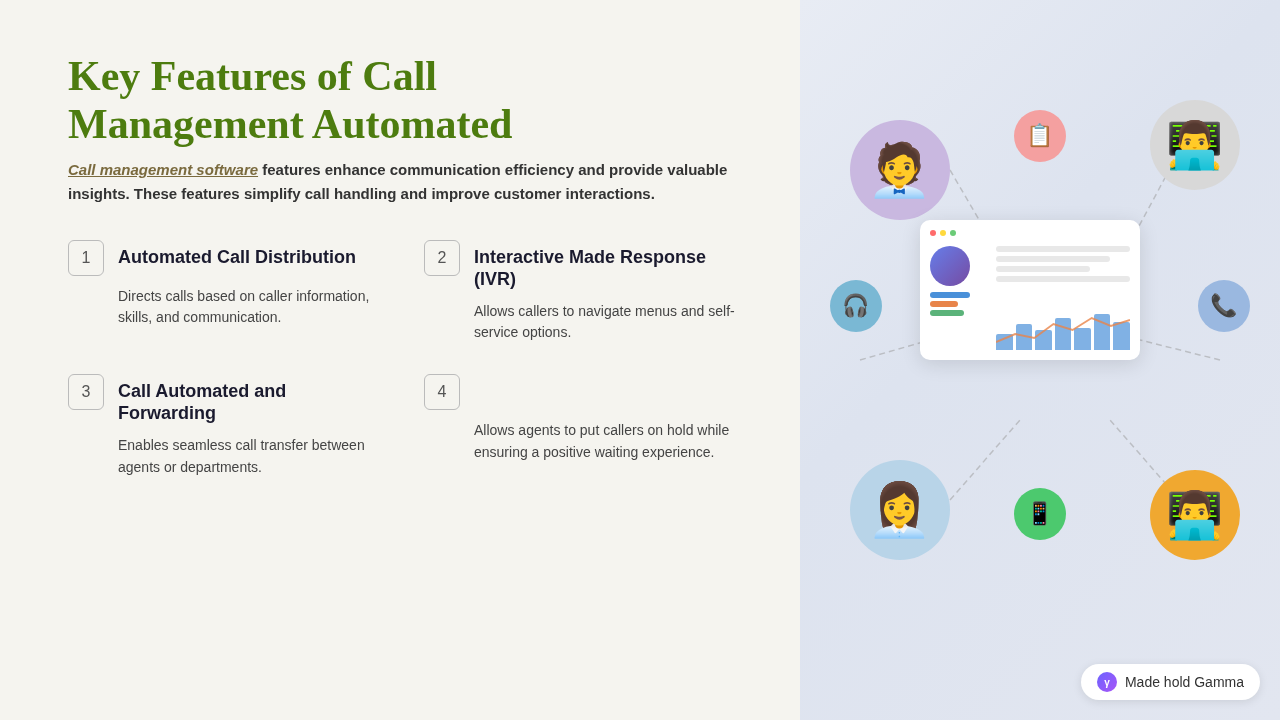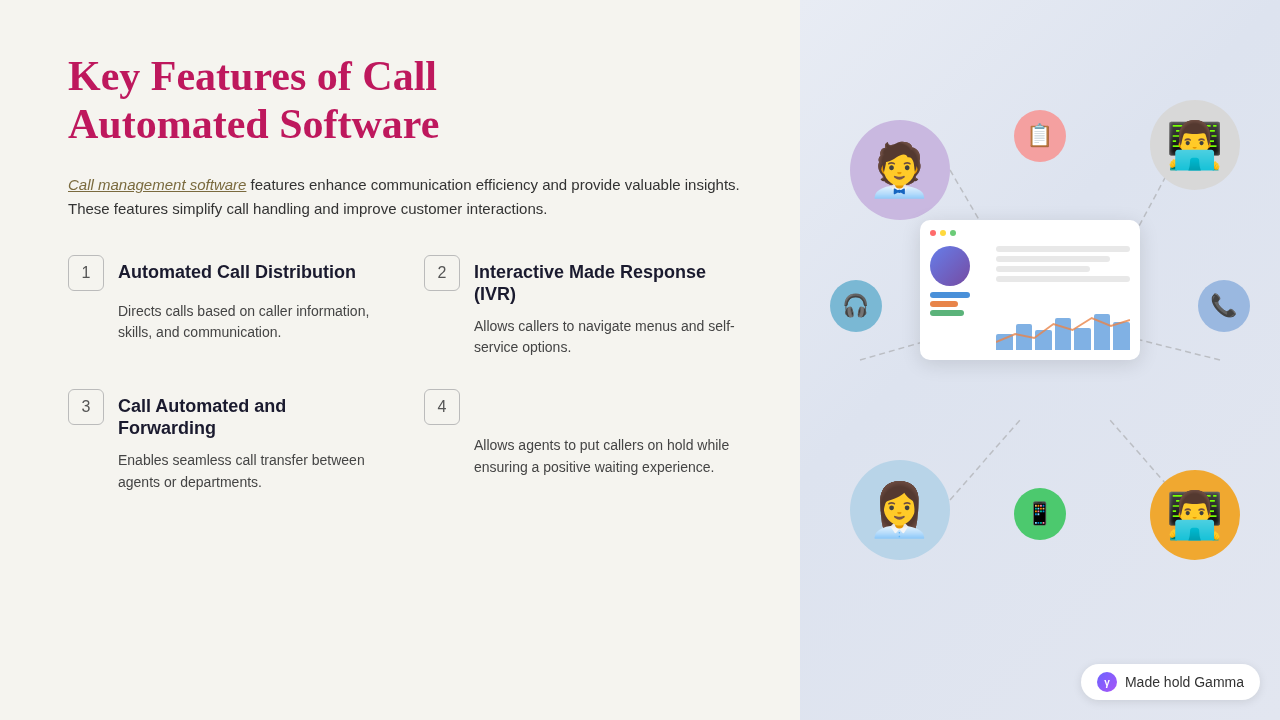--- a/index.html
+++ b/index.html
@@ -27,33 +27,33 @@
       background: linear-gradient(135deg, #e8ecf4 0%, #dde3ef 40%, #e2e6f0 100%);
       position: relative;
       display: flex;
       align-items: center;
       justify-content: center;
     }
 
     h1 {
       font-size: 42px;
       font-weight: 700;
-      color: #be185d;
+      color: #4d7c0f;
       line-height: 1.15;
-      margin-bottom: 24px;
+      margin-bottom: 9px;
       font-family: 'Georgia', serif;
     }
 
     .intro-text {
       font-size: 15px;
       color: #333;
       line-height: 1.6;
       margin-bottom: 32px;
       font-family: Arial, sans-serif;
-      font-weight: 400;
+      font-weight: 700;
     }
 
     .intro-link {
       color: #7a6a3e;
       text-decoration: underline;
       font-style: italic;
       cursor: pointer;
     }
 
     .features-grid {
@@ -331,21 +331,21 @@
       font-size: 10px;
       font-weight: bold;
     }
   </style>
 </head>
 <body>
 
 <div class="left-panel">
   <h1>
     <span>Key Features of Call</span><br>
-    <span>Automated Software</span>
+    <span>Management Automated</span>
   </h1>
 
   <p class="intro-text">
     <a class="intro-link">Call management software</a><span> features enhance communication efficiency and provide valuable insights. These features simplify call handling and improve customer interactions.</span>
   </p>
 
   <div class="features-grid">
 
     <div class="feature-item">
       <div class="feature-header">

